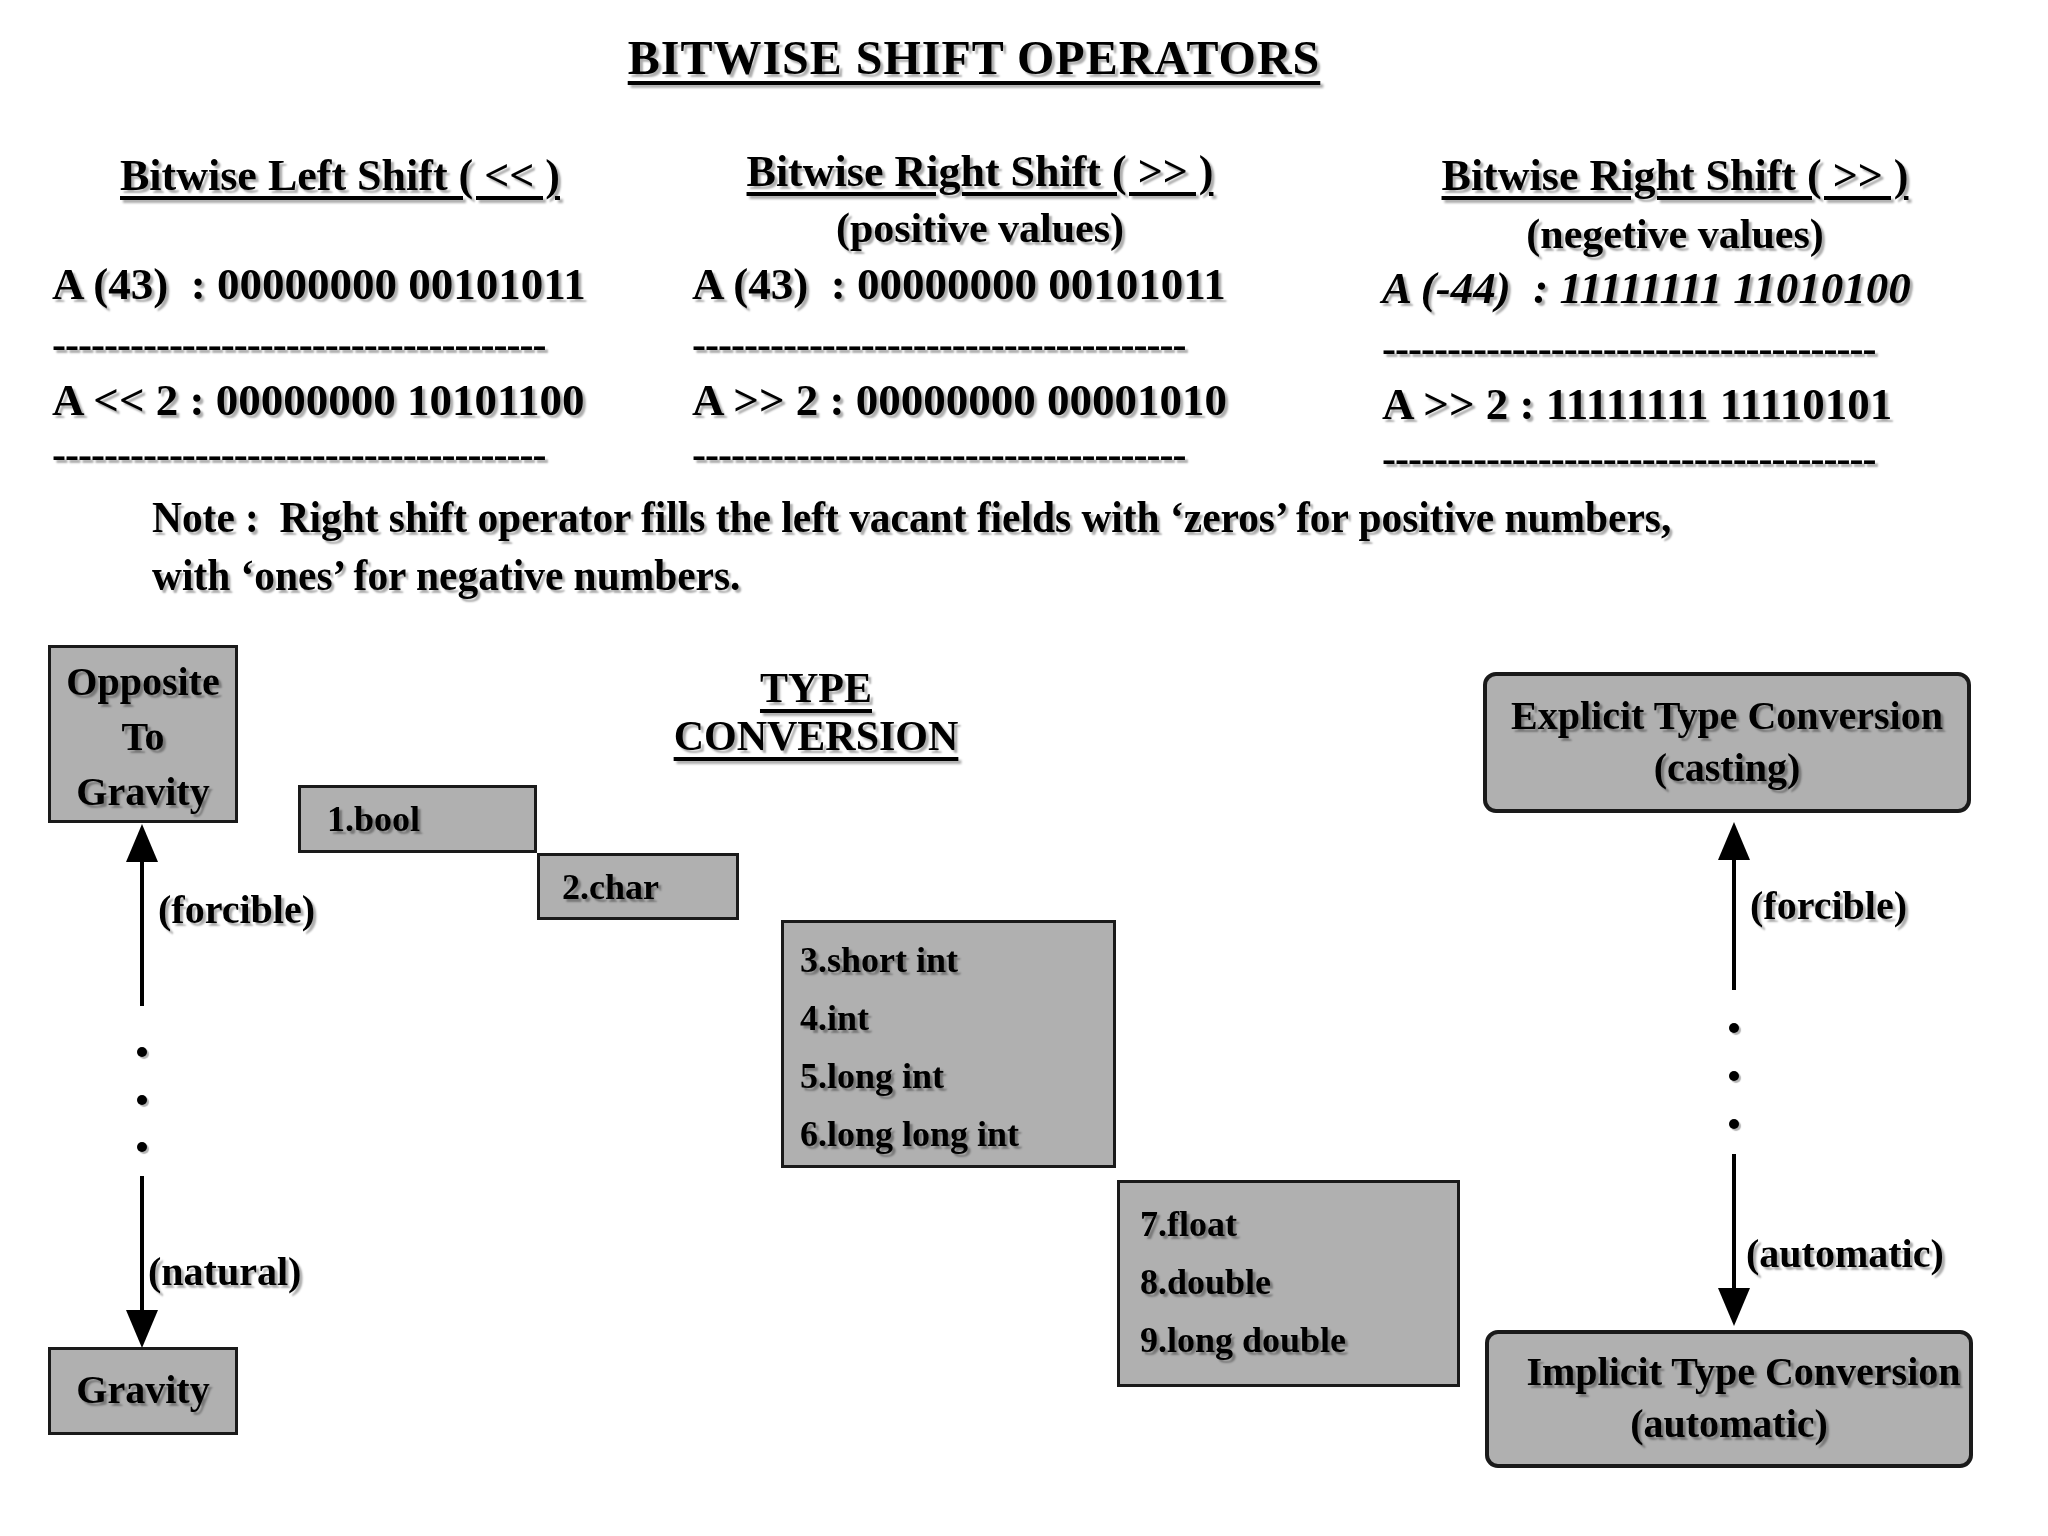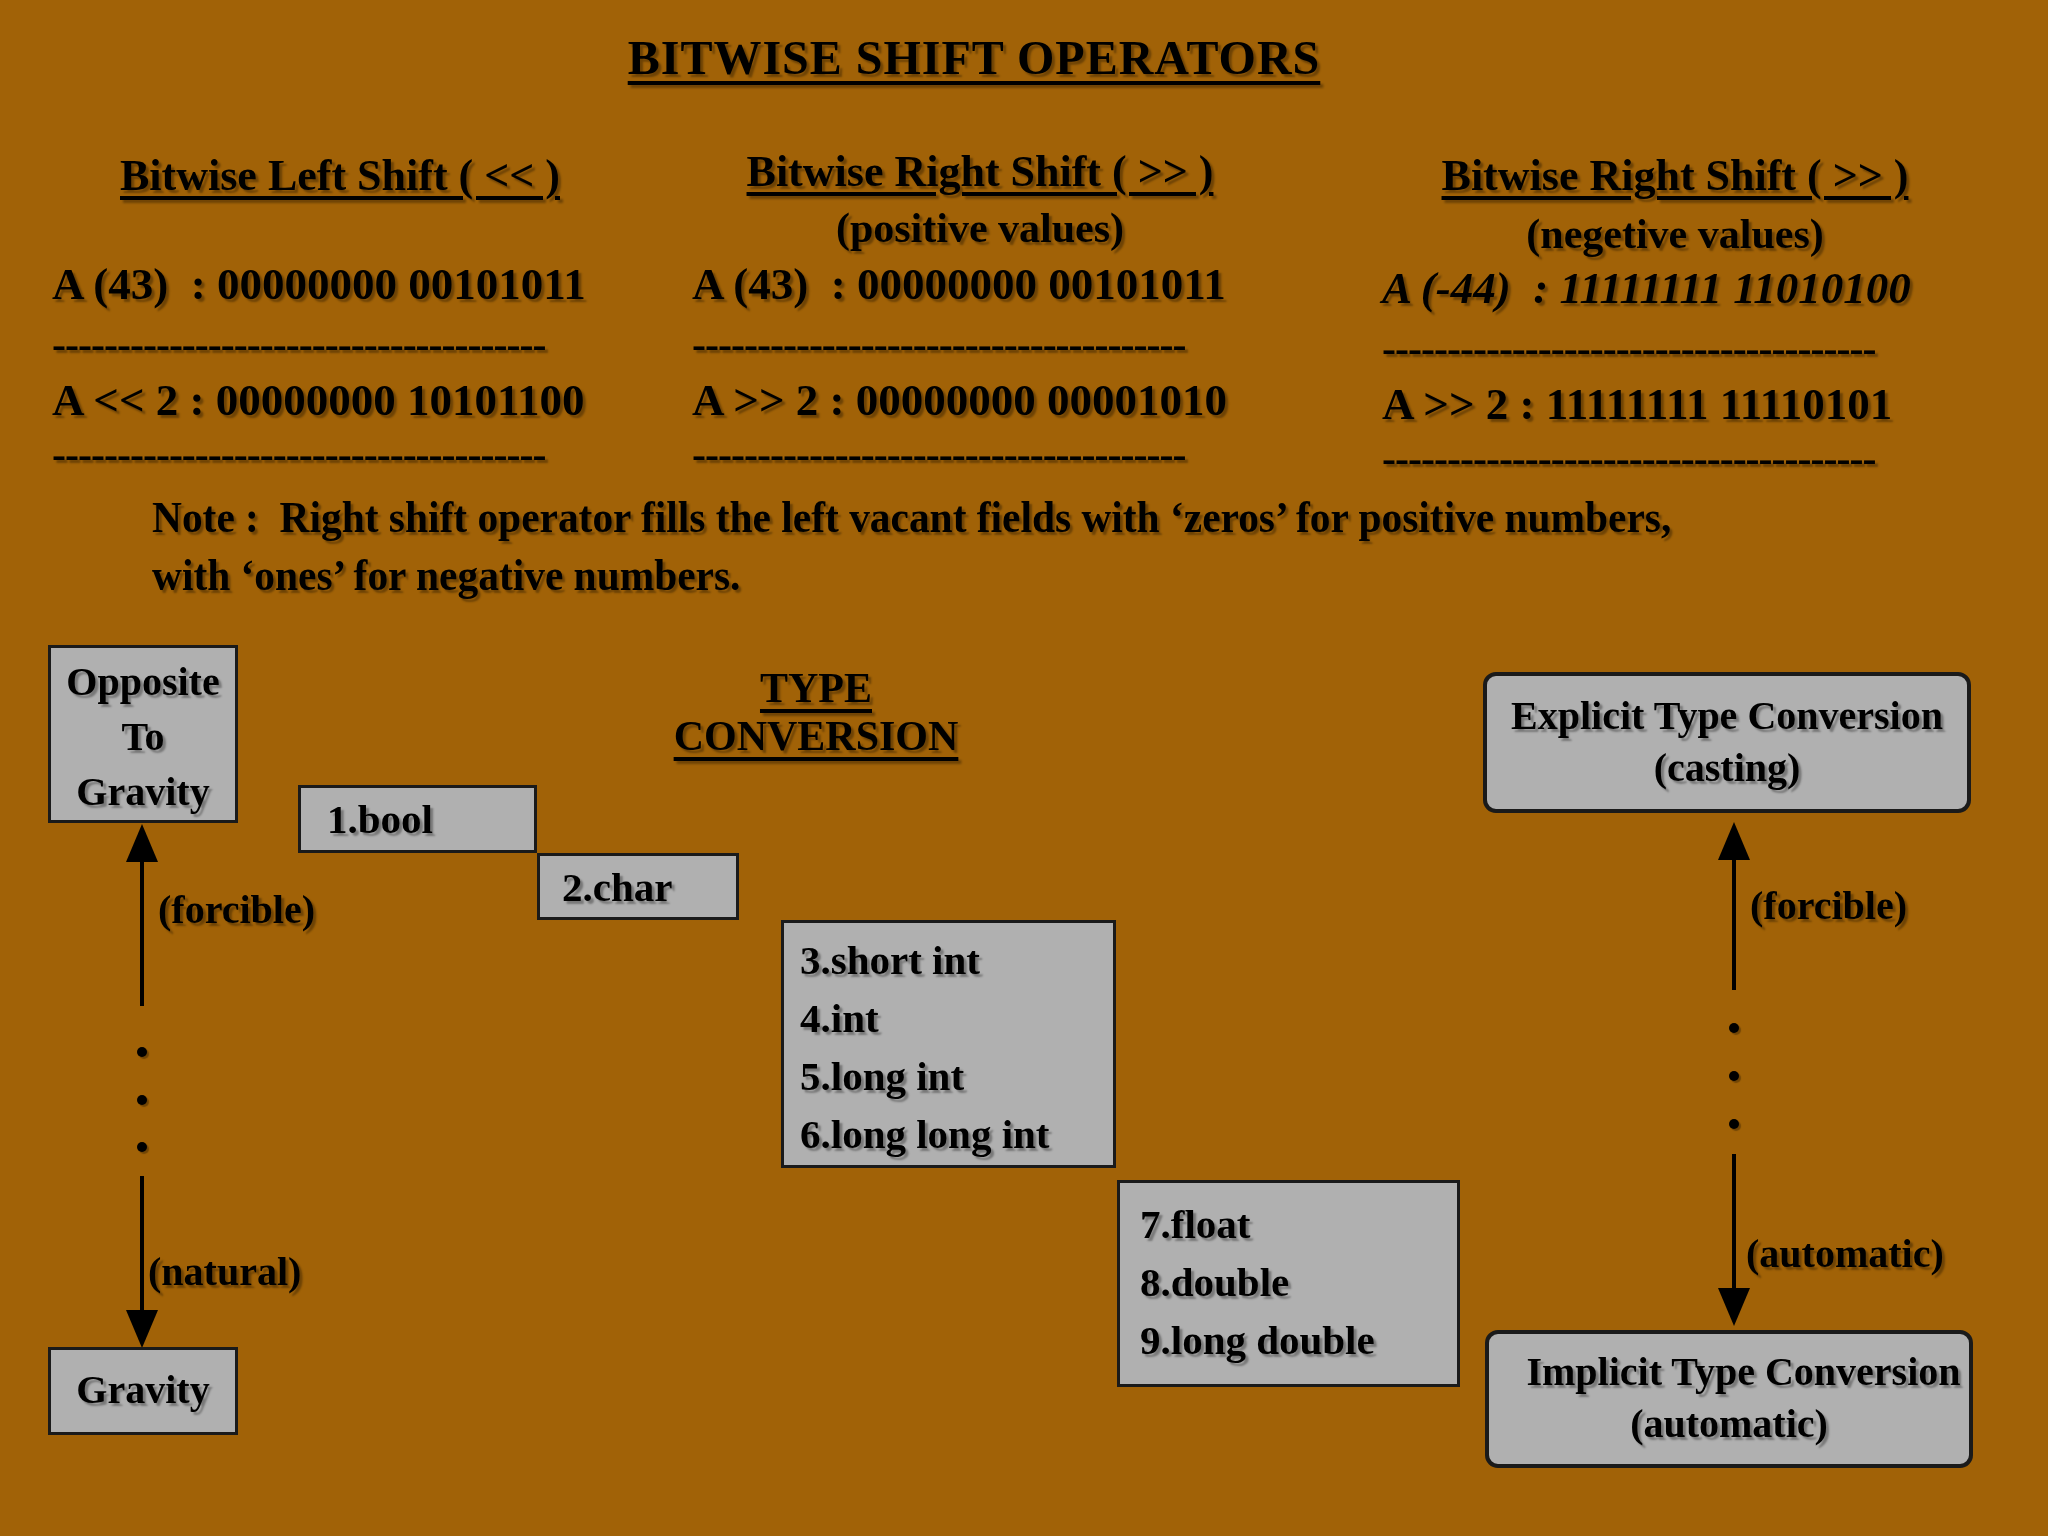--- a/index.html
+++ b/index.html
@@ -1,17 +1,17 @@
 <!DOCTYPE html>
 <html><head>
 <meta charset="utf-8">
 <style>
   html,body{margin:0;padding:0;background:#888;}
   .canvas{
-    position:relative;width:2048px;height:1536px;background:#a16207;
+    position:relative;width:2048px;height:1536px;background:#ffffff;
     font-family:"Liberation Serif","DejaVu Serif",serif;font-weight:bold;color:#000;
     overflow:hidden;
   }
   .abs{position:absolute;box-sizing:border-box;}
   .sh{text-shadow:3px 3px 2px rgba(0,0,0,0.32);}
   .main-title{
     left:24px;top:30px;width:1900px;text-align:center;font-size:48px;
     text-decoration:underline;text-decoration-thickness:4px;text-underline-offset:7px;
     letter-spacing:1px;
   }
@@ -33,21 +33,21 @@
     text-decoration:underline;text-decoration-thickness:4px;text-underline-offset:7px;
   }
   .gbox{background:#b0b0b0;border:3px solid #1a1a1a;}
   .gbox-big{border-width:4px;border-radius:13px;}
   .center-lines{display:flex;flex-direction:column;justify-content:flex-start;text-align:center;}
   .arrow-line{background:#000;width:4px;}
   .head-up{width:0;height:0;border-left:16px solid transparent;border-right:16px solid transparent;border-bottom:38px solid #000;}
   .head-down{width:0;height:0;border-left:16px solid transparent;border-right:16px solid transparent;border-top:38px solid #000;}
   .dot{width:10px;height:10px;border-radius:50%;background:#000;box-shadow:2px 2px 1px rgba(0,0,0,0.3);}
   .side-label{font-size:40px;white-space:pre;}
-  .ladder-line{font-size:41px;line-height:58px;white-space:pre;}
+  .ladder-line{font-size:36px;line-height:58px;white-space:pre;}
   .box-label{font-size:40px;white-space:pre;}
 </style>
 </head>
 <body>
 
 <div class="canvas">
 
   <div class="abs main-title sh">BITWISE SHIFT OPERATORS</div>
 
   <div class="abs col" style="left:40px;top:0;">

